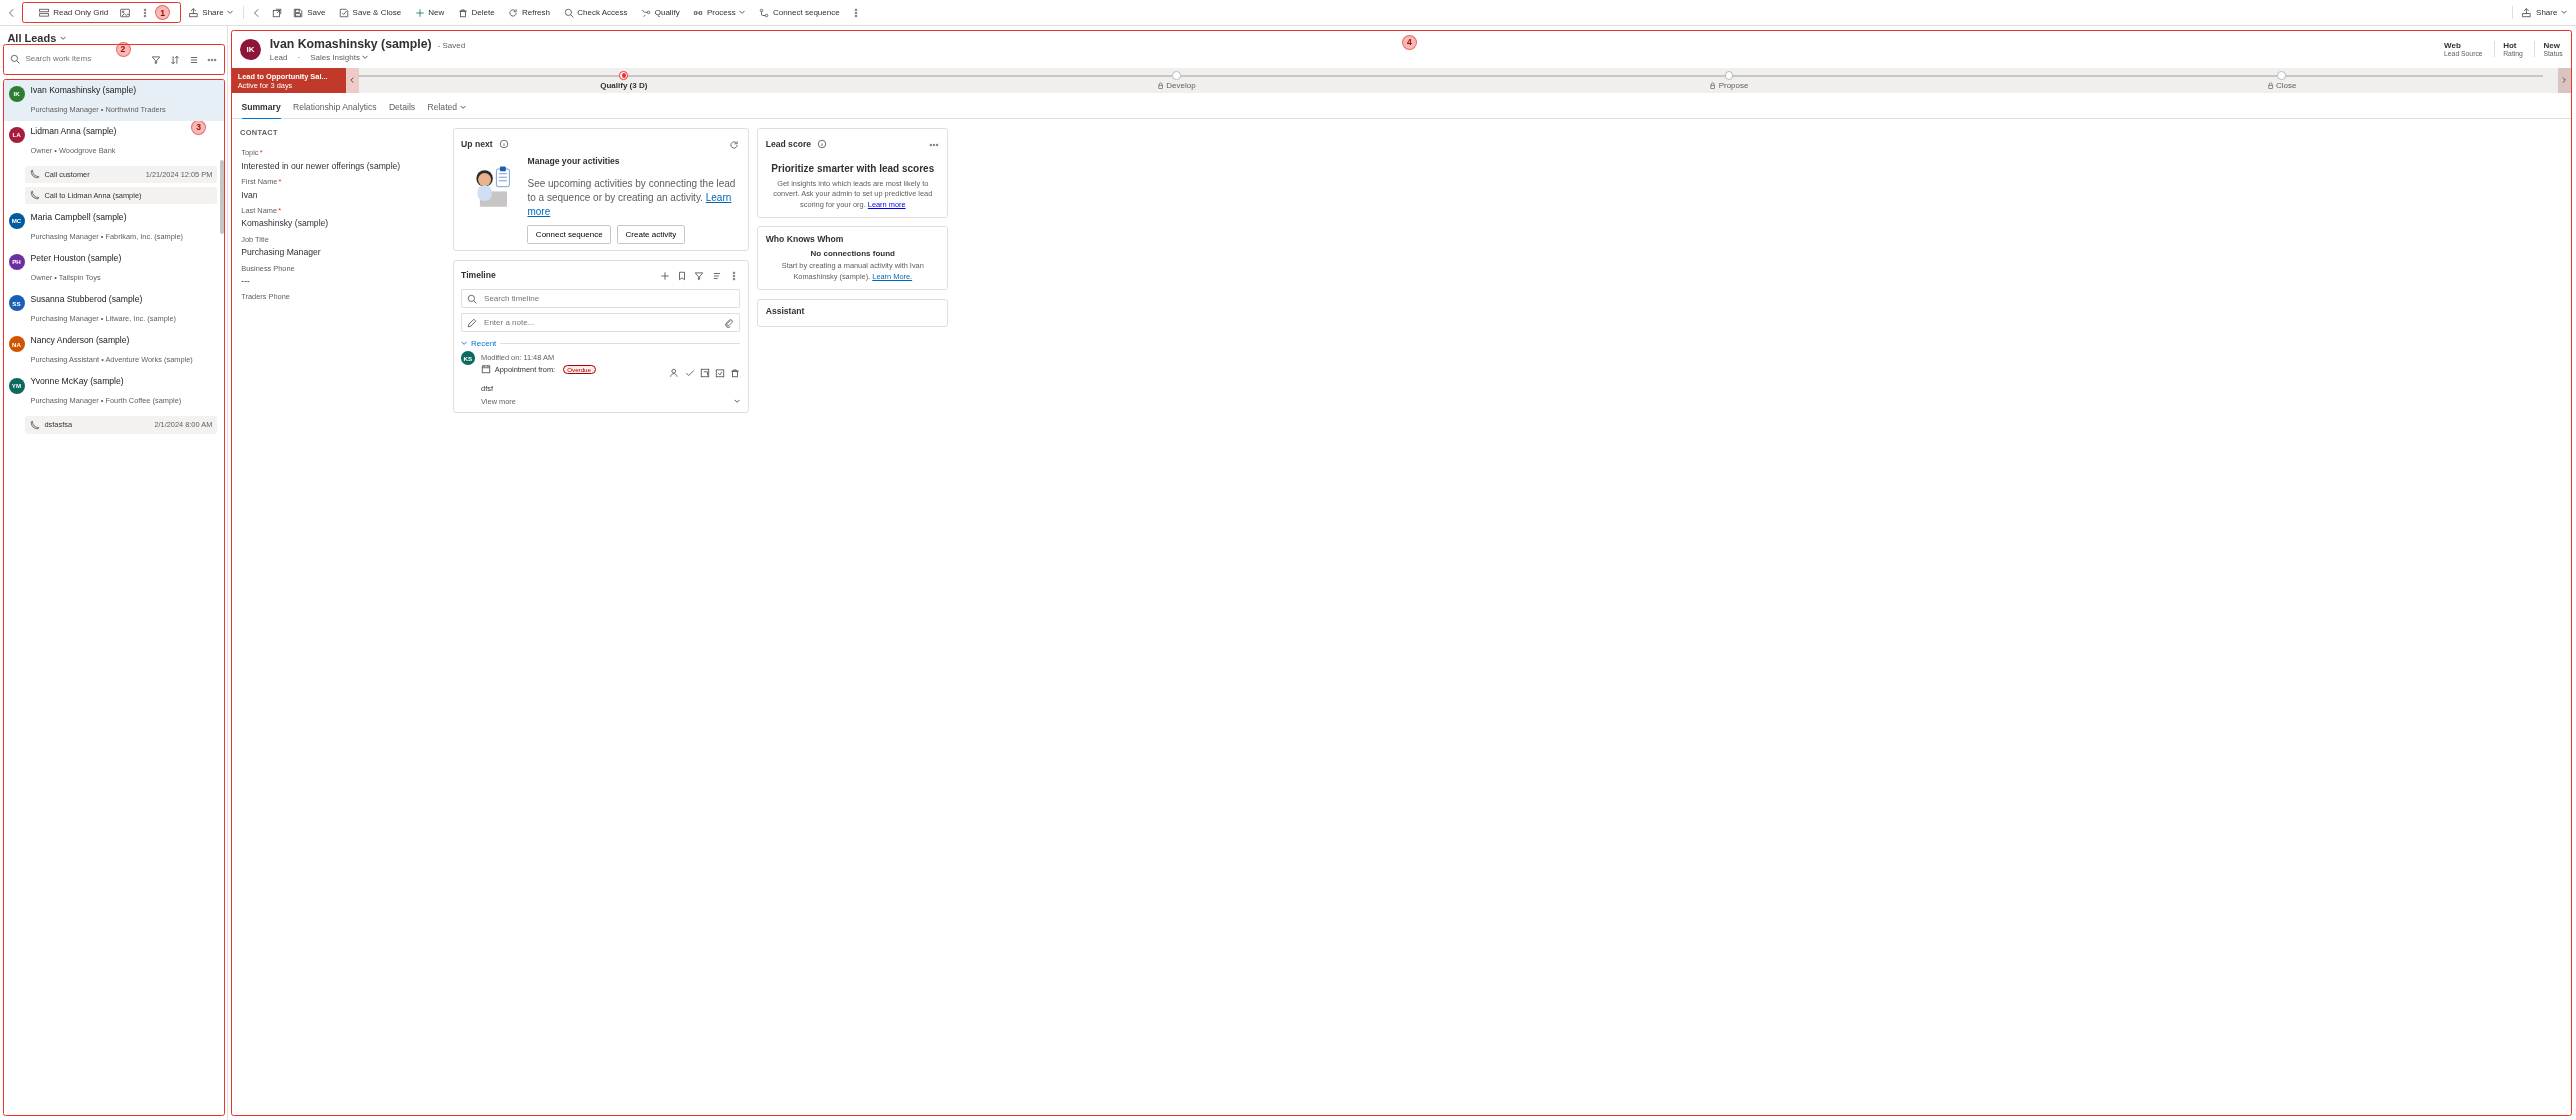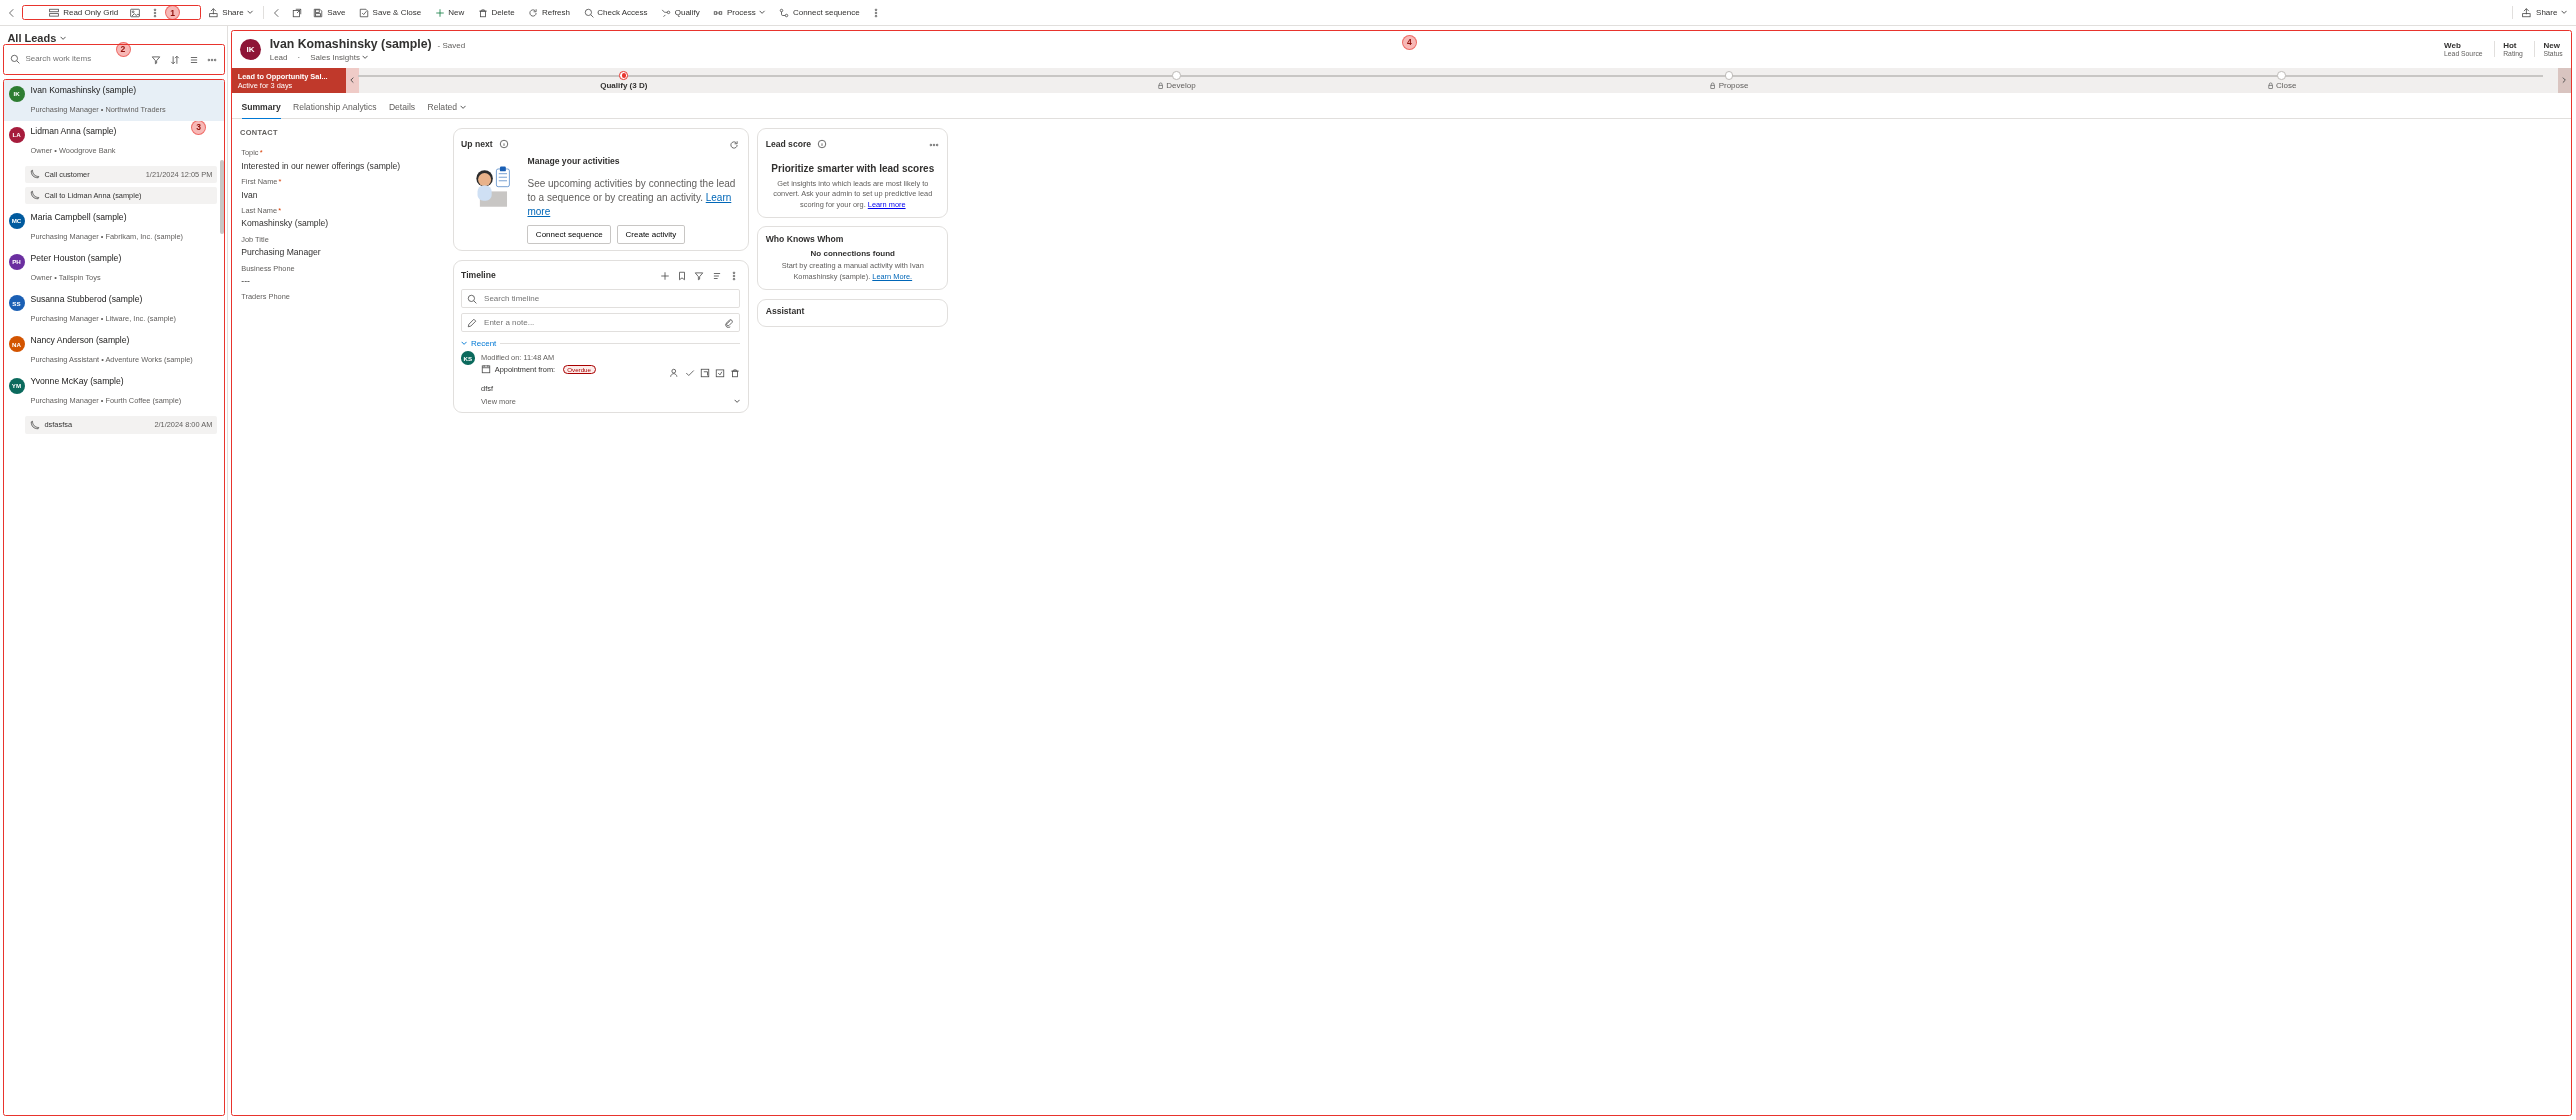--- a/index.html
+++ b/index.html
@@ -17,21 +17,21 @@
     --badge-red-fg:#a80000;
     font-family:"Segoe UI",Arial,sans-serif;
     color:var(--fg);
   }
   *{box-sizing:border-box;}
   body{margin:0;background:var(--bg);font-size:8px;}
   svg{display:inline-block;vertical-align:middle;}
 
   
   .toolbar{display:flex;align-items:center;height:26px;border-bottom:0.6px solid var(--line);padding:0 2.5px;gap:1.2px;position:relative;}
-  .toolbar .left-group{display:flex;align-items:center;gap:1.2px;border:1.9px solid var(--red-ann);border-radius:2.5px;padding:0 20px;height:15px;}
+  .toolbar .left-group{display:flex;align-items:center;gap:1.2px;border:1.9px solid var(--red-ann);border-radius:2.5px;padding:0 10px;height:21px;}
   .toolbar .btn{display:inline-flex;align-items:center;gap:3.7px;padding:0 6.2px;height:20px;border:none;background:transparent;color:var(--fg);cursor:pointer;font-size:8px;}
   .toolbar .icon-only{padding:0 4.3px;}
   .toolbar .spacer{flex:1;}
   .toolbar .sep{width:0.6px;height:13.6px;background:var(--line);margin:0 2.5px;}
 
   .icon{width:10px;height:10px;stroke:#4a4a4a;stroke-width:1.3;fill:none;vertical-align:middle;}
   .chev{width:6.2px;height:6.2px;stroke:#4a4a4a;stroke-width:1.5;fill:none;}
 
   
   .main{display:flex;align-items:stretch;height:calc(100vh - 26px);min-height:395px;}
@@ -96,21 +96,21 @@
   .col.c1{width:204px;flex:none;}
   .col.c2{flex:1;min-width:210px;max-width:296px;}
   .col.c3{width:191px;flex:none;}
 
   .section-label{font-size:7.4px;font-weight:600;letter-spacing:0.3px;color:var(--muted);}
   .field{padding:2.5px 1.2px 3.7px;}
   .field .flabel{font-size:7.4px;color:var(--muted);margin-bottom:3.7px;display:flex;align-items:center;gap:1.2px;}
   .field .req{color:#d83b01;}
   .field .fval{font-size:8.6px;color:var(--fg);}
 
-  .card{border:0.6px solid var(--line);border-radius:9px;padding:6.2px 7.4px;}
+  .card{border:0.6px solid var(--line);border-radius:3px;padding:6.2px 7.4px;}
   .card .card-head{display:flex;align-items:center;gap:5px;font-size:8.6px;font-weight:600;margin-bottom:3.7px;}
   .card .card-head .ico{margin-left:1.2px;color:var(--muted);}
   .card .card-head .right{margin-left:auto;display:flex;gap:5px;}
   .card .card-head .right button{background:none;border:none;cursor:pointer;padding:1.2px;}
 
   .upnext-body{display:flex;gap:7.4px;align-items:flex-start;}
   .illus{width:59px;height:59px;flex:none;}
   .upnext-text .h{font-size:8.6px;font-weight:600;margin-bottom:2.5px;}
   .upnext-text .p{font-size:10px;color:var(--muted);line-height:1.4;margin-top:11px;}
   .upnext-text .p a{color:var(--link);}

